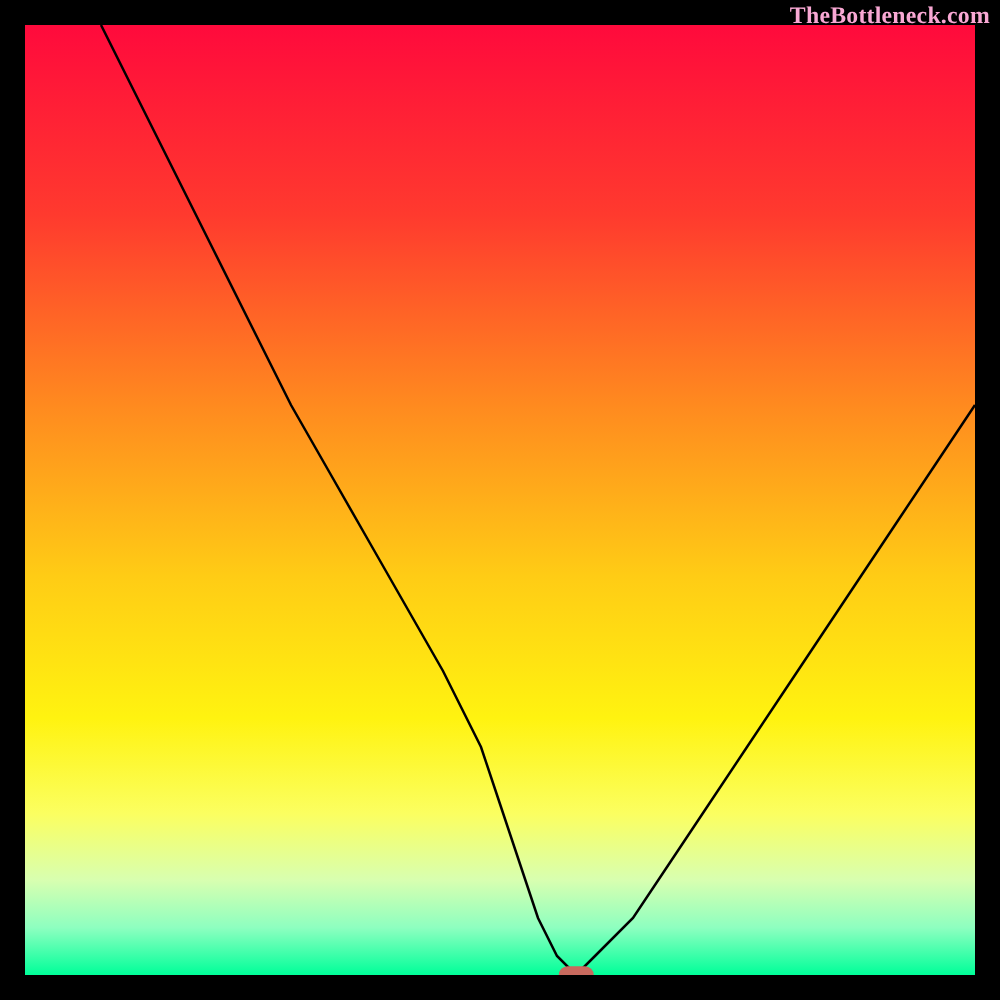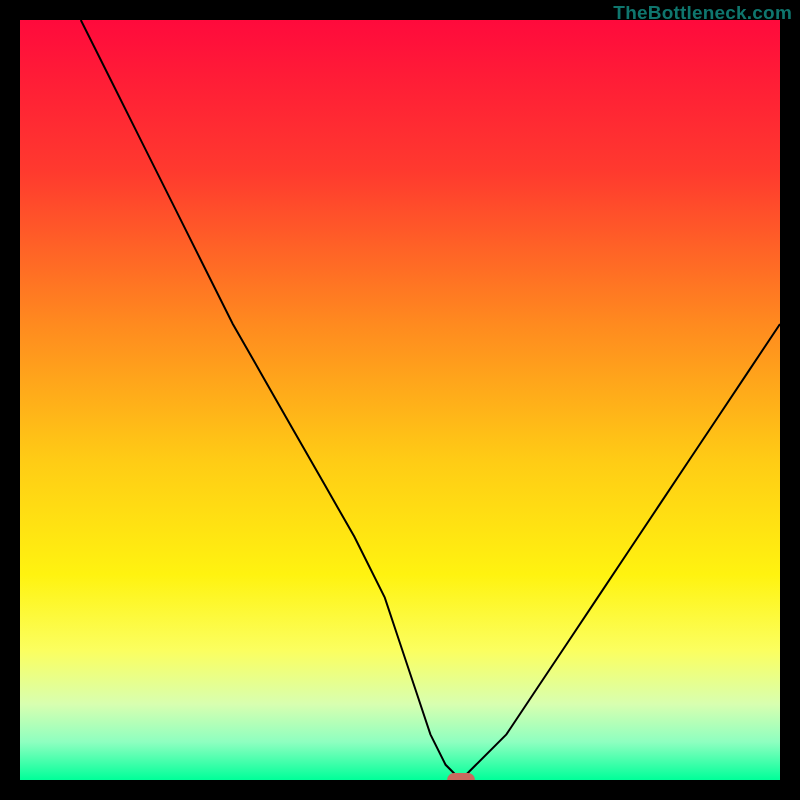--- a/index.html
+++ b/index.html
@@ -44,25 +44,25 @@
     position: absolute;
     width: 28px;
     height: 14px;
     border-radius: 7px;
     transform: translate(-50%, -50%);
   }
   .watermark {
     position: absolute;
     top: 2px;
     right: 8px;
-    font-family: Liberation Sans, sans-serif;
+    font-family: Liberation Serif, serif;
     font-size: 19px;
     font-weight: 600;
     letter-spacing: 0.2px;
-    color: #0f766e;
+    color: #f9a8d4;
     user-select: none;
   }
 </style>
 </head>
 <body>
 
 <div class="frame">
   <div class="watermark">TheBottleneck.com</div>
 
   <div class="plot">

